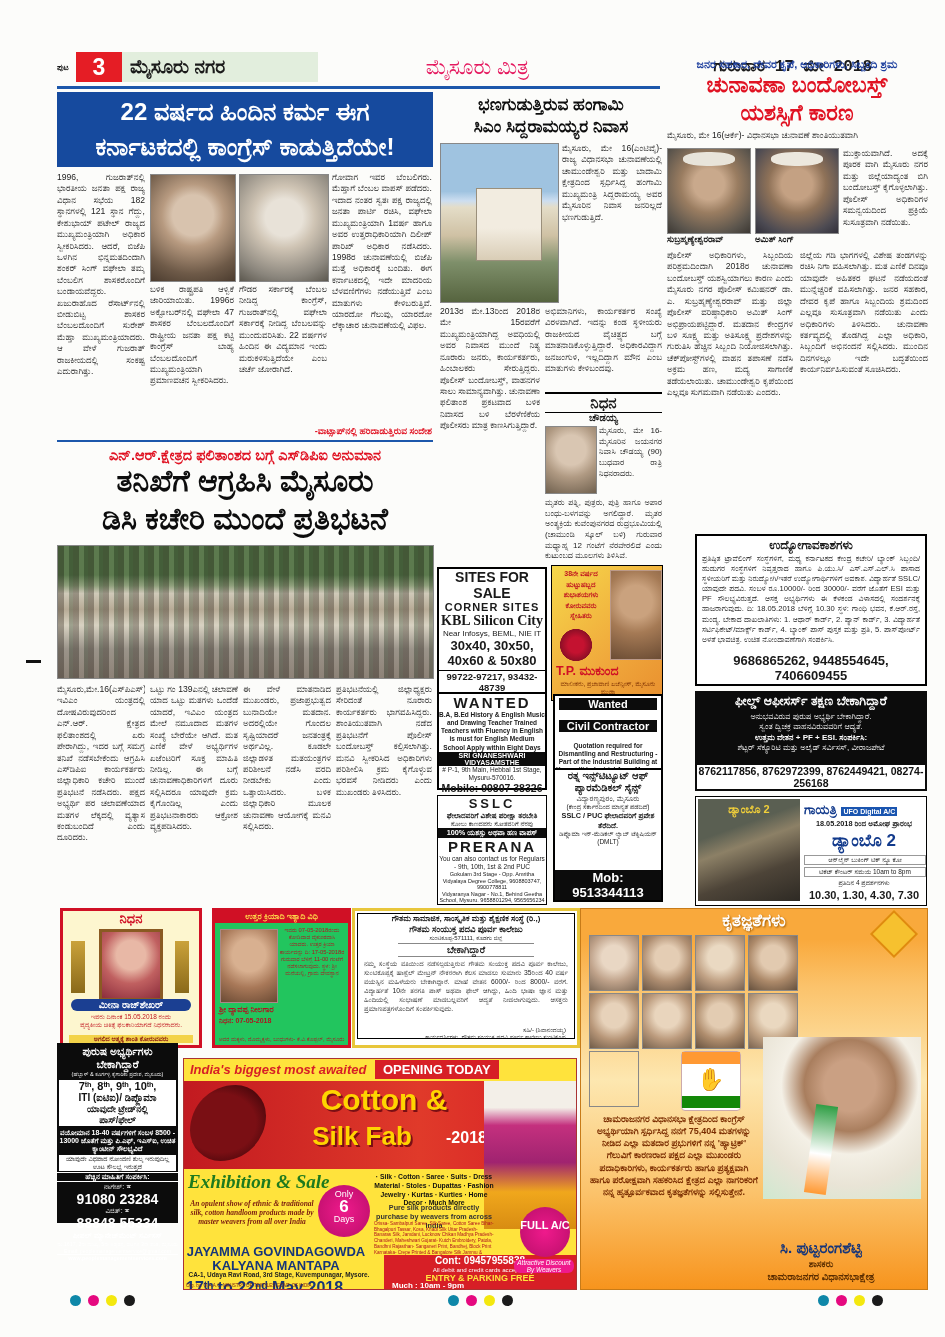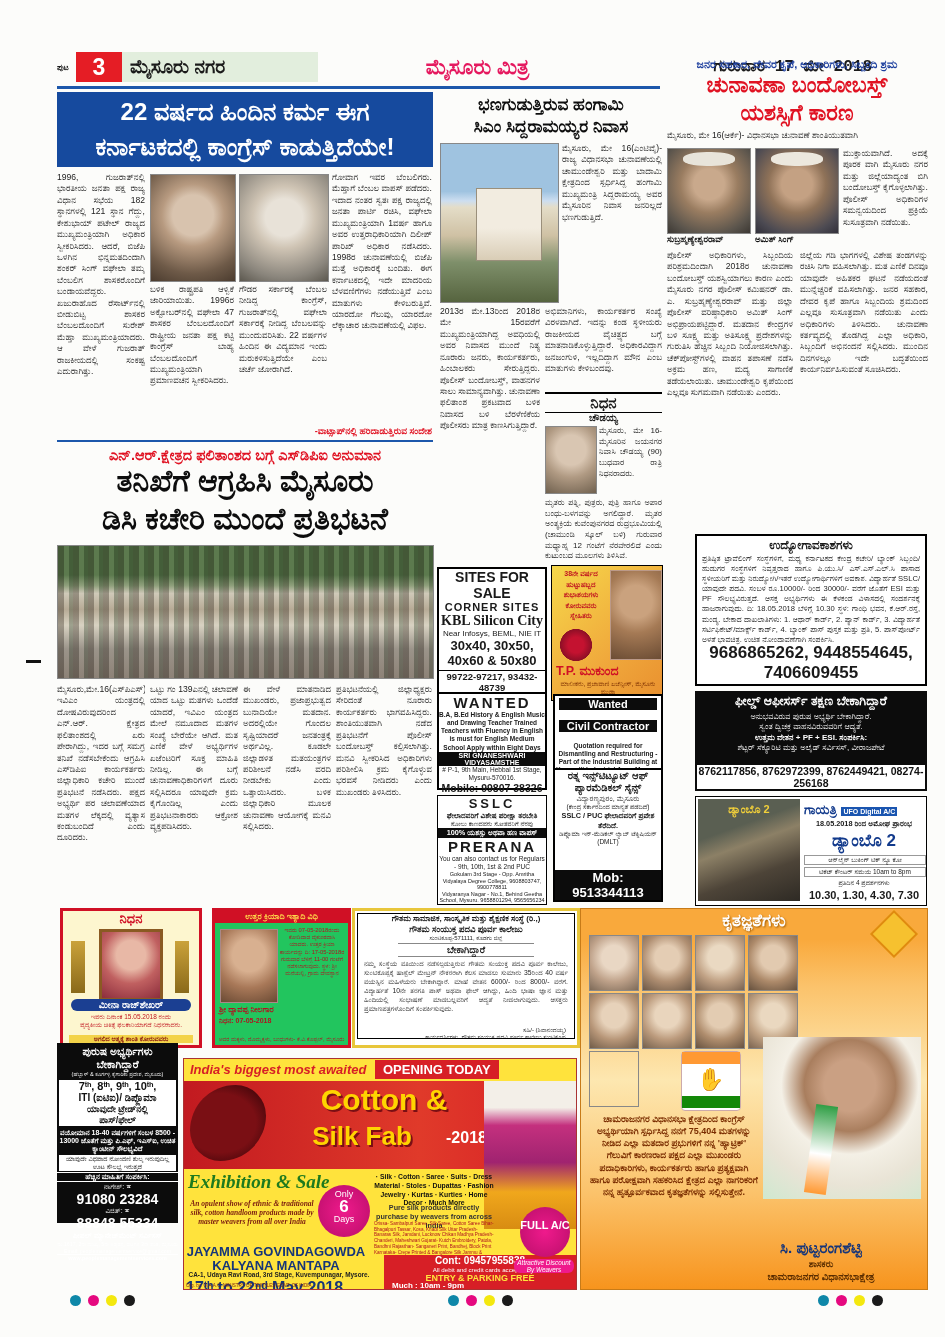--- a/index.html
+++ b/index.html
@@ -7,21 +7,21 @@
         font-family:"Liberation Sans",sans-serif;overflow:hidden;color:#1a1a1a;}
   .abs{position:absolute;}
   .j{text-align:justify;font-size:8.6px;line-height:1.33;color:#1c1c1c;overflow:hidden;}
   .ctr{text-align:center;}
   .bold{font-weight:bold;}
   .photo{position:absolute;border:1px solid #888;}
   .cap{font-size:8.5px;font-weight:bold;color:#111;}
   
   .pageno{background:#e51d25;color:#fff;font-weight:bold;font-size:23px;text-align:center;line-height:30px;}
   .secband{background:#e2eedd;font-weight:bold;font-size:19px;line-height:30px;padding-left:8px;}
-  .paper{color:#e5195f;font-weight:bold;font-size:21px;text-align:center;}
+  .paper{color:#e5195f;font-weight:normal;font-size:21px;text-align:center;}
   .dateline{font-weight:bold;font-size:16px;text-align:right;font-family:Liberation Mono, monospace;}
   .bluerule{background:#1c57ab;}
   
   .h-blue{background:#164a9e;color:#fff;font-weight:bold;font-size:24px;line-height:1.45;text-align:center;padding-top:3px;}
   .h-black{color:#0d0d0d;font-weight:bold;text-align:center;}
   .h-red{color:#e01323;font-weight:bold;text-align:center;}
   .kick-red{color:#e01323;font-weight:bold;font-size:14.5px;text-align:center;}
   .kick-blue{color:#1d3f9e;font-weight:bold;font-size:11px;text-align:center;}
   .sig-red{color:#e01323;font-weight:bold;font-size:9px;text-align:right;}
   .nid-h{border-top:2px solid #000;border-bottom:1px solid #000;font-weight:bold;font-size:15px;text-align:center;}
@@ -154,21 +154,21 @@
     <div class="small7">ವಿದ್ಯಾರಣ್ಯಪುರಂ, ಮೈಸೂರು</div>
     <div class="small6">(ಕೇಂದ್ರ ಸರ್ಕಾರದಿಂದ ಮಾನ್ಯತೆ ಪಡೆದಿದೆ)</div>
     <div class="small7 bold">SSLC / PUC ಫೇಲಾದವರಿಗೆ ಪ್ರವೇಶ ತೆರೆದಿದೆ.</div>
     <div class="small6">ಡಿಪ್ಲೊಮಾ ಇನ್-ಮೆಡಿಕಲ್ ಲ್ಯಾಬ್ ಟೆಕ್ನಿಷಿಯನ್ (DMLT)</div>
     <div class="blackbar bold" style="font-size:13px;position:absolute;bottom:0;left:0;right:0;">Mob: 9513344113</div>
   </div>
 
   <div class="adbox" style="left:695px;top:534px;width:232px;height:152px;">
     <div class="bold ctr" style="font-size:12px;margin-top:2px;">ಉದ್ಯೋಗಾವಕಾಶಗಳು</div>
     <div class="j" style="margin:2px 5px;height:112px;font-size:7.6px;">ಪ್ರತಿಷ್ಠಿತ ಟ್ರಾವೆಲಿಂಗ್ ಸಂಸ್ಥೆಗಳಿಗೆ, ಮಧ್ಯ ಕರ್ನಾಟಕದ ಕೇಂದ್ರ ಕಚೇರಿ/ ಬ್ಯಾಂಕ್ ಸಿಬ್ಬಂದಿ/ಹುಡುಗರ ಸಂಸ್ಥೆಗಳಿಗೆ ನಿವೃತ್ತರಾದ ಹಾಗೂ ಪಿ.ಯು.ಸಿ/ ಎಸ್.ಎಸ್.ಎಲ್.ಸಿ ಪಾಸಾದ ಸ್ಥಳೀಯರಿಗೆ ಮತ್ತು ನಿರುದ್ಯೋಗಿ/ಇತರೆ ಉದ್ಯೋಗಾರ್ಥಿಗಳಿಗೆ ಅವಕಾಶ. ವಿದ್ಯಾರ್ಹತೆ SSLC/ಯಾವುದೇ ಪದವಿ. ಸಂಬಳ ರೂ.10000/- ರಿಂದ 30000/- ವರೆಗೆ ಜೊತೆಗೆ ESI ಮತ್ತು PF ಸೌಲಭ್ಯವಿರುತ್ತದೆ. ಆಸಕ್ತ ಅಭ್ಯರ್ಥಿಗಳು ಈ ಕೆಳಕಂಡ ವಿಳಾಸದಲ್ಲಿ ಸಂದರ್ಶನಕ್ಕೆ ಹಾಜರಾಗುವುದು. ದಿ: 18.05.2018 ಬೆಳಿಗ್ಗೆ 10.30 ಸ್ಥಳ: ಗಾಂಧಿ ಭವನ, ಕೆ.ಆರ್.ರಸ್ತೆ, ಮಂಡ್ಯ. ಬೇಕಾದ ದಾಖಲಾತಿಗಳು: 1. ಆಧಾರ್ ಕಾರ್ಡ್, 2. ಪ್ಯಾನ್ ಕಾರ್ಡ್, 3. ವಿದ್ಯಾರ್ಹತೆ ಸರ್ಟಿಫಿಕೇಟ್/ಮಾರ್ಕ್ಸ್ ಕಾರ್ಡ್, 4. ಬ್ಯಾಂಕ್ ಪಾಸ್ ಪುಸ್ತಕ ಮತ್ತು ಪ್ರತಿ, 5. ಪಾಸ್‌ಪೋರ್ಟ್ ಅಳತೆ ಭಾವಚಿತ್ರ. ಉಚಿತ ನೋಂದಾವಣೆಗಾಗಿ ಸಂಪರ್ಕಿಸಿ.</div>
-    <div class="bold ctr" style="font-size:17px;position:absolute;bottom:1px;left:0;right:0;">9686865262, 9448554645, 7406609455</div>
+    <div class="bold ctr" style="font-size:13px;position:absolute;bottom:1px;left:0;right:0;">9686865262, 9448554645, 7406609455</div>
   </div>
 
   <div class="abs blackbar" style="left:695px;top:691px;width:232px;height:100px;">
     <div class="bold ctr" style="font-size:12.5px;padding-top:3px;">ಫೀಲ್ಡ್ ಆಫೀಸರ್ಸ್ ತಕ್ಷಣ ಬೇಕಾಗಿದ್ದಾರೆ</div>
     <div class="ctr small8" style="padding-top:3px;">ಅನುಭವವಿರುವ ಪುರುಷ ಅಭ್ಯರ್ಥಿ ಬೇಕಾಗಿದ್ದಾರೆ.</div>
     <div class="ctr small8">ಸ್ವಂತ ದ್ವಿಚಕ್ರ ವಾಹನವಿರುವವರಿಗೆ ಆದ್ಯತೆ.</div>
     <div class="ctr small8 bold">ಉತ್ತಮ ವೇತನ + PF + ESI. ಸಂಪರ್ಕಿಸಿ:</div>
     <div class="ctr small8">ಶೆಟ್ಟರ್ ಸೆಕ್ಯೂರಿಟಿ ಮತ್ತು ಅಲೈಡ್ ಸರ್ವಿಸಸ್, ವೀರಾಜಪೇಟೆ</div>
     <div class="ctr bold" style="background:#fff;color:#111;font-size:10.5px;position:absolute;bottom:2px;left:2px;right:2px;">8762117856, 8762972399, 8762449421, 08274-256168</div>
   </div>

